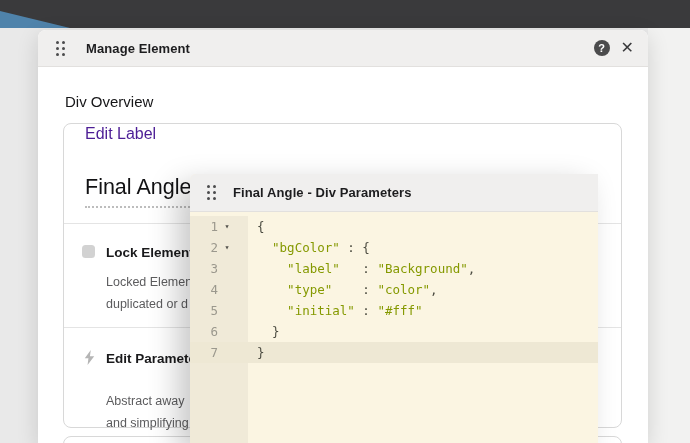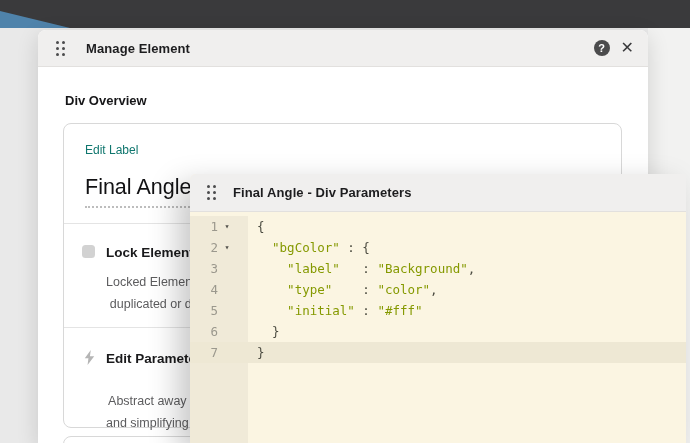--- a/index.html
+++ b/index.html
@@ -20,21 +20,20 @@
   }
 
   
   .right-bg { position: absolute; left: 648px; top: 28px; width: 42px; height: 415px; background: #f2f2f1; }
 
   
   .dlg-manage {
     position: absolute; left: 38px; top: 30px; width: 610px; height: 413px;
     background: #fff; border-radius: 8px 8px 0 0;
     box-shadow: 0 6px 22px rgba(0,0,0,0.14);
-    text-align: center;
   }
   .dlg-header {
     position: absolute; left: 0; top: 0; right: 0; height: 37px;
     background: #f0efee; border-bottom: 1px solid #e2e0de;
     border-radius: 8px 8px 0 0;
     display: flex; align-items: center;
   }
   .dlg-title { font-size: 13px; font-weight: 700; color: #1d1d1f; letter-spacing: .1px; }
   .drag-handle {
     display: grid; grid-template-columns: 3px 3px; grid-auto-rows: 3px;
@@ -44,35 +43,35 @@
   .dlg-manage .drag-handle { margin-left: 18px; }
   .dlg-manage .dlg-title { margin-left: 21px; }
   .header-actions { margin-left: auto; margin-right: 12px; display: flex; align-items: center; gap: 9px; }
   .help-btn {
     width: 16px; height: 16px; border-radius: 50%; background: #4b4b4c;
     color: #fff; font-size: 11px; font-weight: 700;
     display: flex; align-items: center; justify-content: center; cursor: pointer;
   }
   .close-btn { font-size: 16px; color: #39393b; cursor: pointer; line-height: 1; padding: 1px 2px; }
 
-  .section-heading { position: absolute; left: 27px; top: 63px; font-size: 13px; font-weight: 700; color: #161618; }
+  .section-heading { position: absolute; left: 27px; top: 63px; font-size: 15px; font-weight: 400; color: #161618; }
 
   .card {
     position: absolute; left: 25px; width: 559px;
     background: #fff; border: 1px solid #d8d8d8; border-radius: 8px;
   }
   .card-1 { top: 93px; height: 305px; }
   .card-2 { top: 406px; height: 40px; }
 
   .card-sec { position: absolute; left: 0; right: 0; }
   .sec-editlabel { top: 0; height: 99px; }
   .sec-lock { top: 99px; height: 104px; border-top: 1px solid #e4e4e4; }
   .sec-params { top: 203px; height: 102px; border-top: 1px solid #e4e4e4; }
 
-  .field-label { position: absolute; left: 21px; top: 19px; font-size: 12px; color: #0f766e; }
+  .field-label { position: absolute; left: 21px; top: 1px; font-size: 16px; color: #4c1d95; }
   .inline-input {
     position: absolute; left: 21px; top: 41px;
     font-size: 21.5px; color: #121214; line-height: 30px;
     border-bottom: 2px dotted #bdbdbd; padding: 0 2px 4px 0; cursor: text;
     white-space: nowrap;
     margin-top: 7px;
   }
 
   .row-check {
     position: absolute; left: 18px; top: 21px; width: 13px; height: 13px;
@@ -81,21 +80,21 @@
   .row-title { position: absolute; left: 42px; font-size: 13.5px; font-weight: 700; color: #1a1a1c; white-space: nowrap; }
   .sec-lock .row-title { top: 21px; }
   .sec-params .row-title { top: 23px; }
   .row-desc { position: absolute; left: 42px; font-size: 12.5px; line-height: 22px; color: #5c5c5e; white-space: nowrap; }
   .sec-lock .row-desc { top: 47px; }
   .sec-params .row-desc { top: 62px; }
   .bolt-icon { position: absolute; left: 19px; top: 22px; width: 13px; height: 15px; }
 
   
   .dlg-params {
-    position: absolute; left: 190px; top: 174px; width: 496px; height: 269px;
+    position: absolute; left: 190px; top: 174px; width: 408px; height: 269px;
     background: #fbf5e2; border-radius: 6px 0 0 0;
     box-shadow: -12px 10px 30px rgba(0,0,0,0.22);
   }
   .dlg-params .dlg-header { height: 38px; border-radius: 6px 0 0 0; }
   .dlg-params .drag-handle { margin-left: 17px; }
   .dlg-params .dlg-title { margin-left: 17px; }
 
   .editor {
     position: absolute; left: 0; top: 39px; right: 0; bottom: 0;
     font-family: "DejaVu Sans Mono", monospace; font-size: 12.5px;

